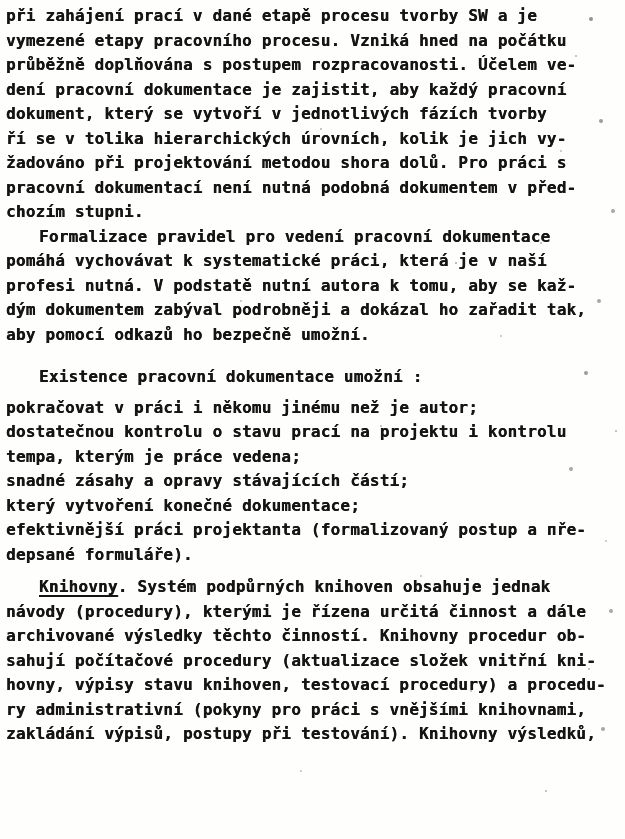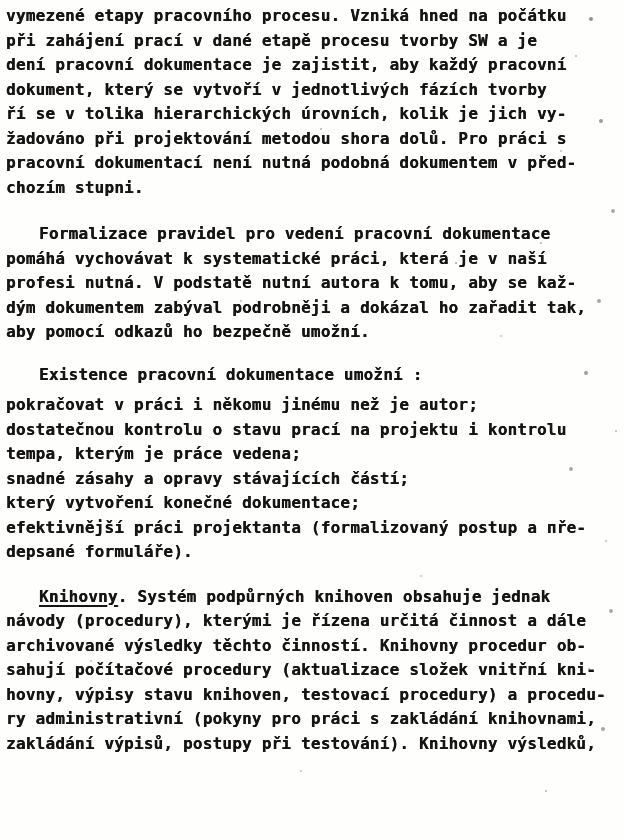--- a/index.html
+++ b/index.html
@@ -19,24 +19,24 @@
   }
   .page {
     position: relative;
     width: 625px;
     height: 839px;
     background: #fefefd;
     padding: 4px 0 0 6px;
     box-sizing: border-box;
   }
   .para { margin: 0; }
-  .para-2 { margin-top: 22px; }
+  .para-2 { }
   .para-3 { margin-top: 18px; }
   .para-list { margin-top: 6px; }
-  .para-4 { margin-top: 20px; }
+  .para-4 { margin-top: 8px; }
   .line {
     font-size: 16px;
     line-height: 24.5px;
     letter-spacing: 0.2px;
     white-space: pre;
     text-shadow: 0.3px 0 0 currentColor;
   }
   .indent { padding-left: 33px; }
   .u {
     text-decoration: underline;
@@ -78,22 +78,23 @@
       420px 575px 0 0 rgba(40,38,35,.3);
     pointer-events: none;
   }
 </style>
 </head>
 <body>
 
 <div class="page">
 
   <div class="para para-1">
+    <div class="line">při zahájení prací v dané etapě procesu tvorby SW a je</div>
     <div class="line">vymezené etapy pracovního procesu. Vzniká hned na počátku</div>
-    <div class="line">při zahájení prací v dané etapě procesu tvorby SW a je</div>
+    <div class="line">průběžně doplňována s postupem rozpracovanosti. Účelem ve-</div>
     <div class="line">dení pracovní dokumentace je zajistit, aby každý pracovní</div>
     <div class="line">dokument, který se vytvoří v jednotlivých fázích tvorby</div>
     <div class="line">ří se v tolika hierarchických úrovních, kolik je jich vy-</div>
     <div class="line">žadováno při projektování metodou shora dolů. Pro práci s</div>
     <div class="line">pracovní dokumentací není nutná podobná dokumentem v před-</div>
     <div class="line">chozím stupni.</div>
   </div>
 
   <div class="para para-2">
     <div class="line indent">Formalizace pravidel pro vedení pracovní dokumentace</div>
@@ -116,18 +117,18 @@
     <div class="line">efektivnější práci projektanta (formalizovaný postup a пře-</div>
     <div class="line">depsané formuláře).</div>
   </div>
 
   <div class="para para-4">
     <div class="line indent"><span class="u">Knihovny</span><span>. Systém podpůrných knihoven obsahuje jednak</span></div>
     <div class="line">návody (procedury), kterými je řízena určitá činnost a dále</div>
     <div class="line">archivované výsledky těchto činností. Knihovny procedur ob-</div>
     <div class="line">sahují počítačové procedury (aktualizace složek vnitřní kni-</div>
     <div class="line">hovny, výpisy stavu knihoven, testovací procedury) a procedu-</div>
-    <div class="line">ry administrativní (pokyny pro práci s zakládání knihovnami,</div>
+    <div class="line">ry administrativní (pokyny pro práci s vnějšími knihovnami,</div>
     <div class="line">zakládání výpisů, postupy při testování). Knihovny výsledků,</div>
   </div>
 
   <div class="noise"></div>
 </div>
 
 </body></html>

